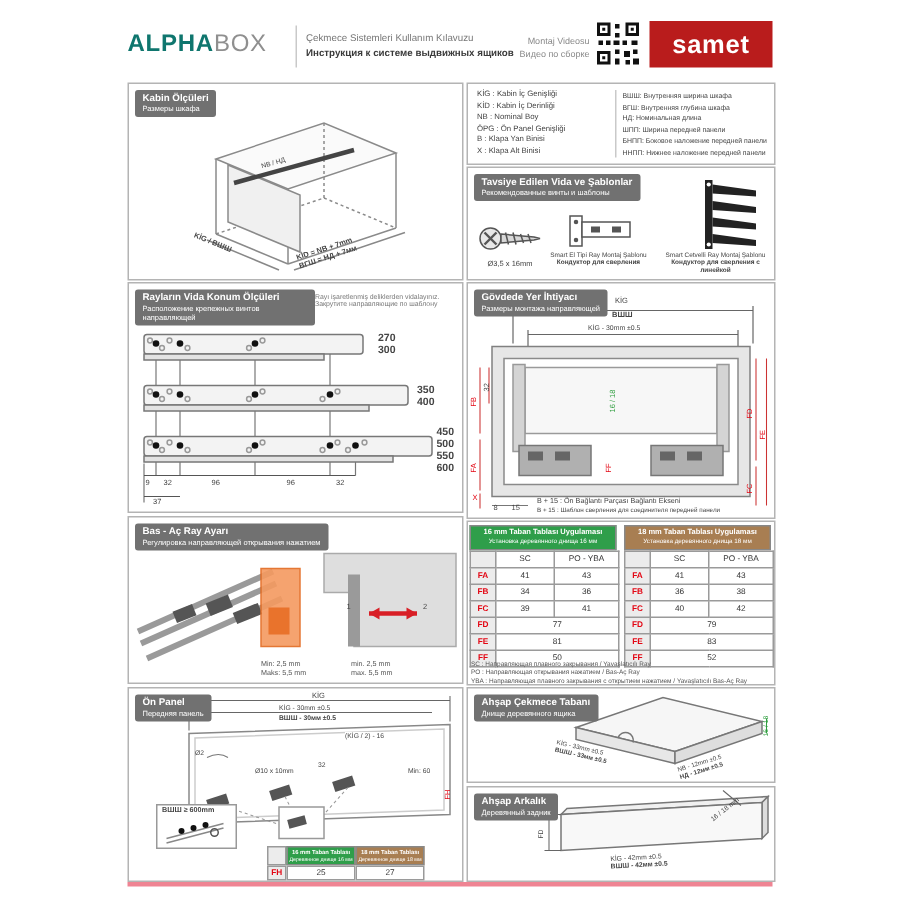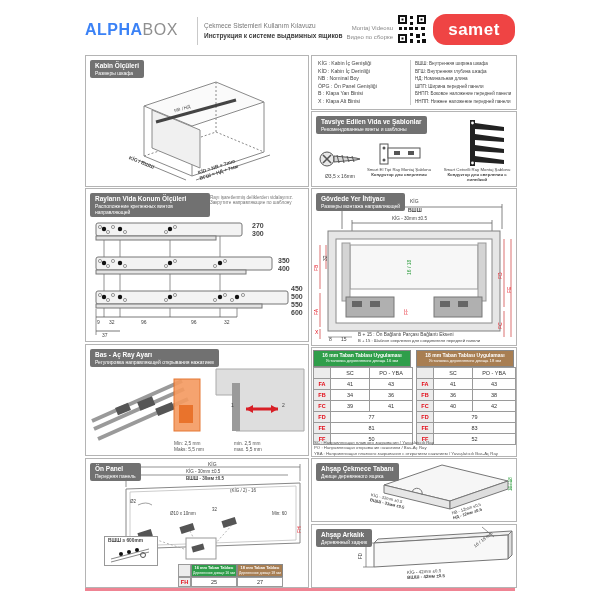--- a/index.html
+++ b/index.html
@@ -14,31 +14,31 @@
   .b{font-weight:bold;}
   .red{color:#e30613;}
   .grn{color:#2f9e3f;}
   .c{text-align:center;}
   .wrap{white-space:normal;}
   svg{position:absolute;}
   .vert{transform:rotate(-90deg);transform-origin:left top;}
   
   .hdr{position:absolute;left:85px;top:12px;width:430px;height:40px;}
   .logo{position:absolute;left:0;top:9px;font-size:16px;letter-spacing:.5px;}
-  .logo .p1{font-weight:bold;color:#3b82f6;}
+  .logo .p1{font-weight:bold;color:#0f766e;}
   .logo .p2{font-weight:normal;color:#8f8f8f;}
   .hdiv{position:absolute;left:112px;top:5px;width:1px;height:28px;background:#c9c9c9;}
   .subt{position:absolute;left:119px;top:9px;line-height:1.5;}
   .subtr{display:block;font-size:6.5px;color:#777;}
   .subru{display:block;font-size:6.5px;font-weight:bold;color:#3a3a3a;}
   .video{position:absolute;left:238px;top:12px;width:70px;text-align:right;
          font-size:6px;color:#8a8a8a;line-height:1.5;}
-  .samet{position:absolute;left:348px;top:2px;width:82px;height:31px;background:#ef4444;
+  .samet{position:absolute;left:348px;top:2px;width:82px;height:31px;background:#b91c1c;
          color:#fff;font-weight:bold;font-size:17px;text-align:center;line-height:31px;
-         letter-spacing:.5px;border-radius:13px;}
+         letter-spacing:.5px;}
   
   .thdr{position:absolute;width:98px;height:17px;color:#fff;text-align:center;line-height:1.25;
         border:1px solid #888;box-sizing:border-box;padding-top:1px;}
   .thdr .t1{display:block;font-size:5px;font-weight:bold;}
   .thdr .t2{display:block;font-size:4.2px;}
   table.tbl{position:absolute;border-collapse:collapse;background:#fff;}
   .tbl td,.tbl th{border:1px solid #9a9a9a;font-size:5.5px;text-align:center;
                   height:10px;padding:0;font-weight:normal;}
   .tbl .lab{background:#ececec;color:#e30613;font-weight:bold;width:16px;}
   .tbl .csc{width:38px;} .tbl .cpo{width:42px;}

